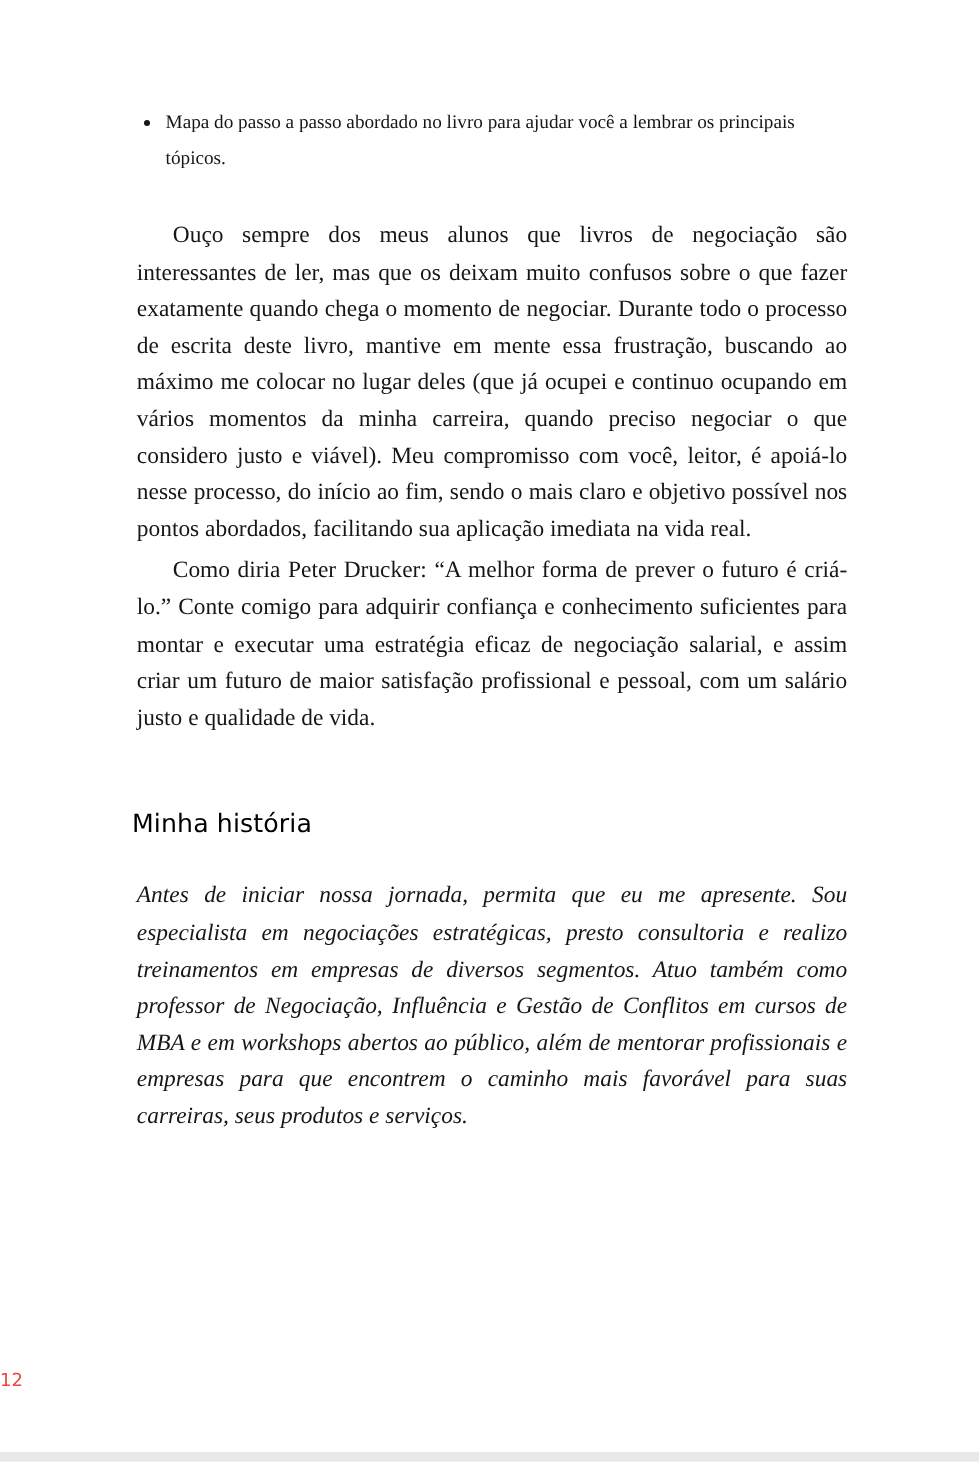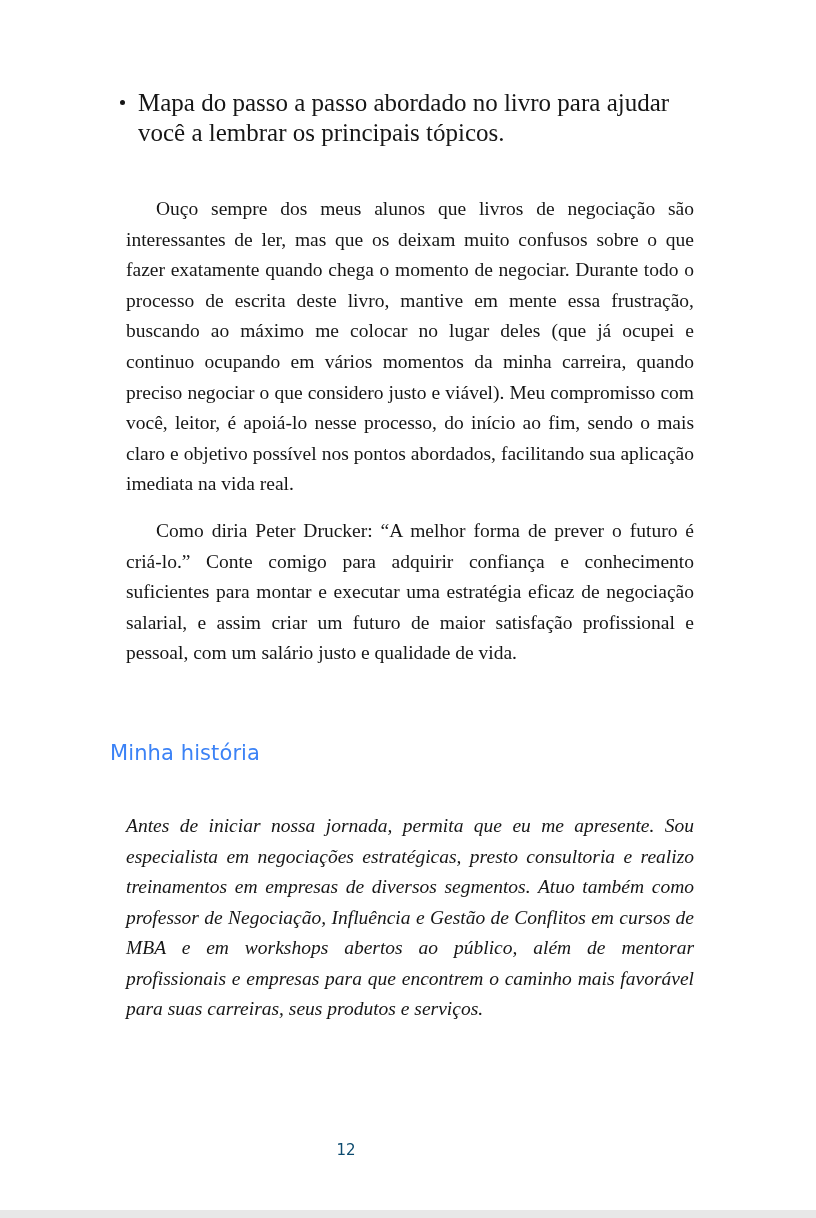--- a/index.html
+++ b/index.html
@@ -29,69 +29,69 @@
     width: 600px;
   }
   ul.bullets {
     list-style: none;
     margin: 0 0 0 0;
     padding: 0;
   }
   ul.bullets li {
     position: relative;
     padding-left: 28px;
-    font-size: 25px;
+    font-size: 16px;
     line-height: 30px;
     text-align: left;
     margin-bottom: 0;
   }
   ul.bullets li .dot {
     position: absolute;
     left: 10px;
     top: 12px;
     width: 5px;
     height: 5px;
     border-radius: 50%;
     background: #161616;
     display: block;
   }
   p.body {
     font-size: 19.5px;
     line-height: 30.6px;
-    margin: 16px;
+    margin: 4px;
     text-align: justify;
     text-justify: inter-word;
     text-indent: 30px;
     hyphens: auto;
   }
   p.body.noindent {
     text-indent: 0;
     font-style: italic;
   }
   .gap-large { height: 30px; }
   .gap-section { height: 54px; }
   .gap-after-heading { height: 28px; }
   h2.section-heading {
     font-family: "DejaVu Sans", sans-serif;
     font-weight: 400;
     font-size: 21px;
     line-height: 28px;
     margin: 0;
-    color: #3b82f6;
+    color: #000000;
     letter-spacing: 0.1px;
   }
   .folio {
     position: absolute;
     left: 0;
     top: 1141px;
     width: 692px;
-    text-align: center;
+    text-align: left;
     font-family: "DejaVu Sans", sans-serif;
     font-size: 15px;
-    color: #0c4a6e;
+    color: #ef4444;
   }
   .bottom-edge {
     position: absolute;
     left: 0;
     top: 1210px;
     width: 816px;
     height: 8px;
     background: #e8e8e8;
   }
 </style>

